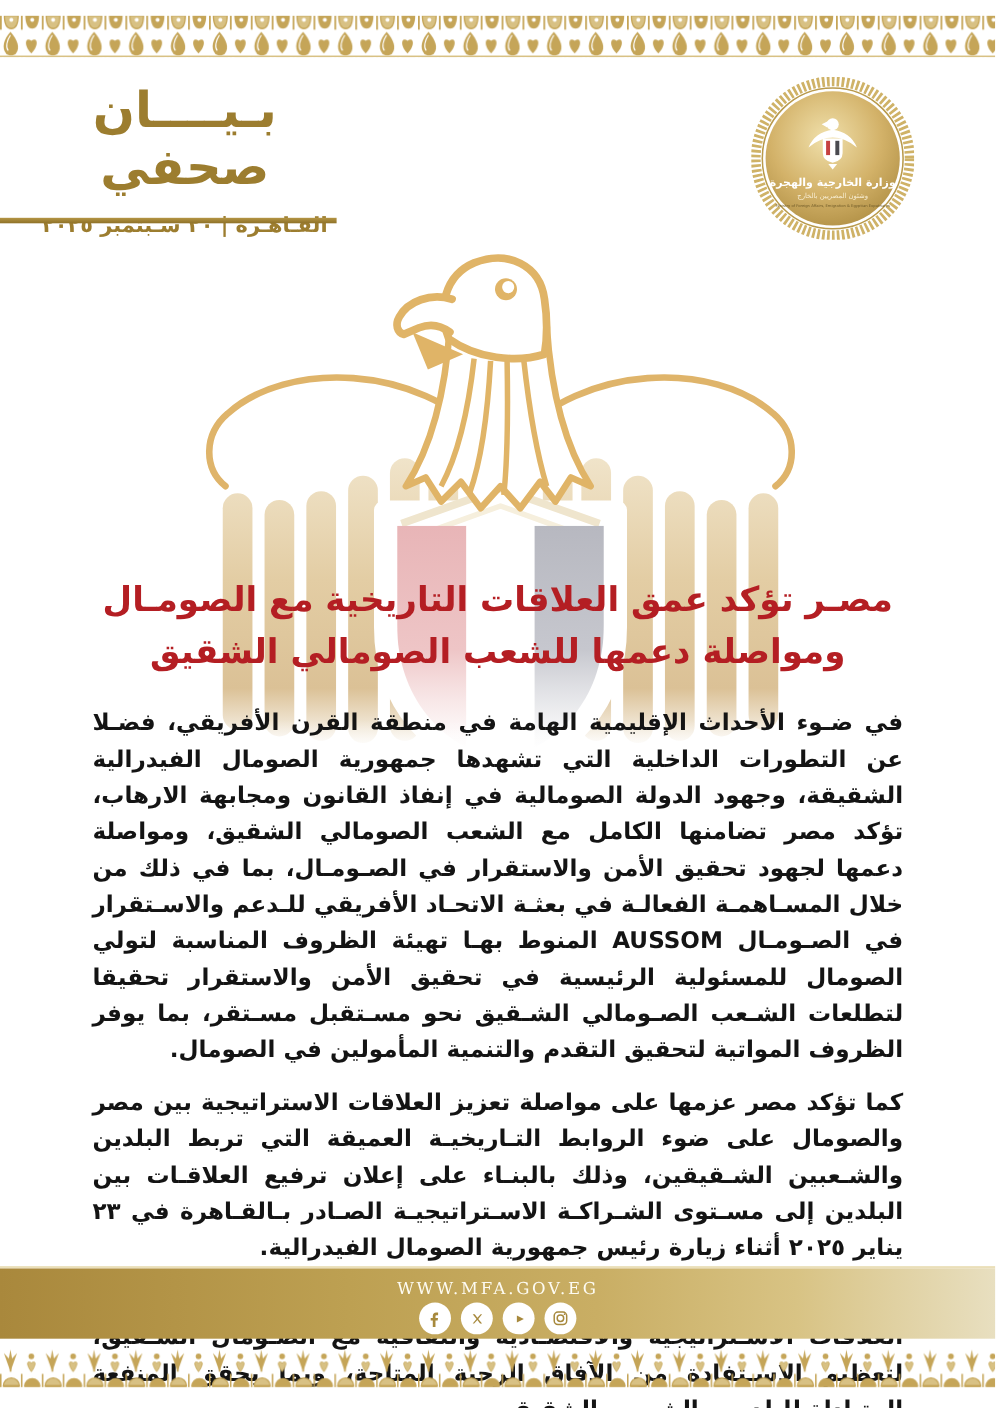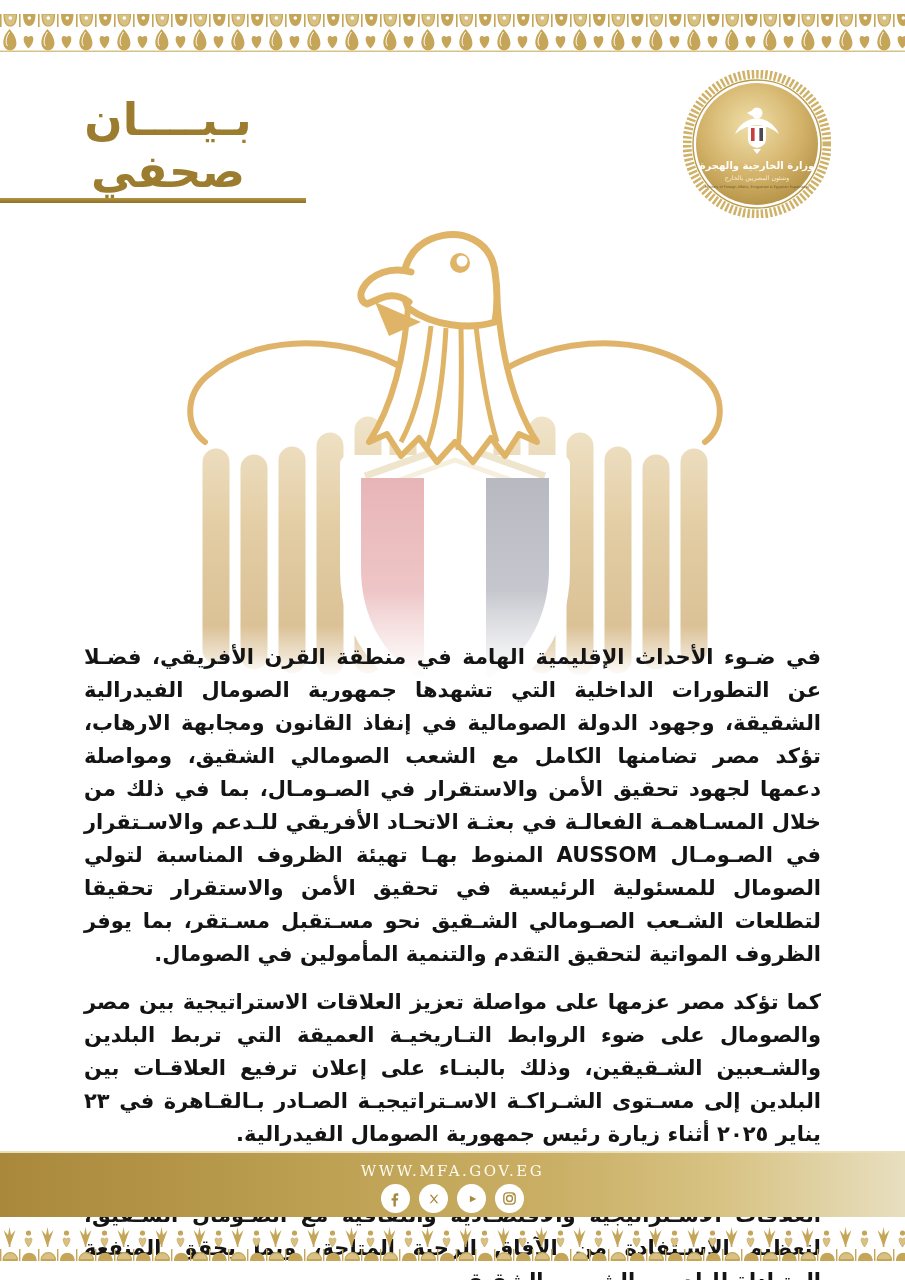--- a/index.html
+++ b/index.html
@@ -5,21 +5,21 @@
   html,body { margin:0; padding:0; background:#ffffff; }
   .page {
     position:relative; width:905px; height:1280px; overflow:hidden;
     background:#ffffff; font-family:"DejaVu Sans", sans-serif;
   }
   
   .top-border    { position:absolute; top:14px;  left:0; width:905px; height:38px; }
   .bottom-border { position:absolute; top:1226px; left:0; width:905px; height:36px; }
   
   .title-block { position:absolute; top:74px; left:26px; width:284px; text-align:center; direction:rtl; color:#9c7d2f; }
-  .press-title { font-size:45px; font-weight:bold; line-height:1.15;margin-top:20px; }
+  .press-title { font-size:45px; font-weight:bold; line-height:1.15; }
   .press-date  { margin-top:16px; font-size:19px; font-weight:bold; letter-spacing:0.5px; }
   .title-rule  { position:absolute; top:198px; left:0; width:306px; height:5px;
                  background:linear-gradient(180deg,#b59544,#8e7128); }
   .seal { position:absolute; left:683px; top:70px; width:148px; height:148px; }
   
   .eagle { position:absolute; left:175px; top:230px; width:560px; height:472px; }
   
   .headline { position:absolute; top:521px; left:0; width:905px; text-align:center;
               direction:rtl; color:#b41e23; font-weight:bold; font-size:31px; line-height:48px; }
   
@@ -55,20 +55,21 @@
         <path d="M9.5,18 C6,23 5,29 7.5,32" stroke="#ffffff" stroke-width="1" fill="none"></path>
         <path d="M28.5,34.5 C21.5,28 22.5,19 28.5,23 C34.5,19 35.5,28 28.5,34.5 Z" fill="#c5a558"></path>
       </pattern>
     </defs>
     <rect width="905" height="38" fill="url(#topPat)"></rect>
     <rect y="36.5" width="905" height="1.5" fill="#d8c184"></rect>
   </svg>
 
   <div class="title-block">
     <div class="press-title">بـيــــان صحفي</div>
+    <div class="press-date">القـاهـرة | ٢٠ سـبتمبر ٢٠٢٥</div>
   </div>
   <div class="title-rule"></div>
 
   <svg class="seal" viewBox="0 0 148 148">
     <defs>
       <radialGradient id="discGrad" cx="0.45" cy="0.35" r="0.75">
         <stop offset="0" stop-color="#f0e0ab"></stop>
         <stop offset="0.55" stop-color="#d3b269"></stop>
         <stop offset="1" stop-color="#ab8a3f"></stop>
       </radialGradient>
@@ -154,20 +155,24 @@
       <path d="M233,78 C222,50 230,20 256,9 C287,-3 316,11 320,42 C323,62 322,80 320,92 C294,100 258,96 233,78 Z" fill="#ffffff" stroke="#e0b467" stroke-width="7" stroke-linejoin="round"></path>
       <path d="M236,42 C216,36 196,44 188,58 C184,65 186,72 192,74 L206,68 C216,64 226,66 234,72" fill="#ffffff" stroke="#e0b467" stroke-width="7" stroke-linecap="round" stroke-linejoin="round"></path>
       <path d="M200,72 L246,92 L214,106 Z" fill="#e0b467"></path>
       <circle cx="285" cy="33" r="10" fill="#e0b467"></circle>
       <circle cx="287" cy="31" r="5.5" fill="#ffffff"></circle>
     </g>
 
     <rect x="0" y="425" width="560" height="47" fill="url(#fadeWhite)"></rect>
   </svg>
 
+  <div class="headline">
+    <div>مصـر تؤكد عمق العلاقات التاريخية مع الصومـال</div>
+    <div>ومواصلة دعمها للشعب الصومالي الشقيق</div>
+  </div>
 
   <div class="body-text">
     <p>في ضـوء الأحداث الإقليمية الهامة في منطقة القرن الأفريقي، فضـلا عن التطورات الداخلية التي تشهدها جمهورية الصومال الفيدرالية الشقيقة، وجهود الدولة الصومالية في إنفاذ القانون ومجابهة الارهاب، تؤكد مصر تضامنها الكامل مع الشعب الصومالي الشقيق، ومواصلة دعمها لجهود تحقيق الأمن والاستقرار في الصـومـال، بما في ذلك من خلال المسـاهمـة الفعالـة في بعثـة الاتحـاد الأفريقي للـدعم والاسـتقرار في الصـومـال AUSSOM المنوط بهـا تهيئة الظروف المناسبة لتولي الصومال للمسئولية الرئيسية في تحقيق الأمن والاستقرار تحقيقا لتطلعات الشـعب الصـومالي الشـقيق نحو مسـتقبل مسـتقر، بما يوفر الظروف المواتية لتحقيق التقدم والتنمية المأمولين في الصومال.</p>
     <p>كما تؤكد مصر عزمها على مواصلة تعزيز العلاقات الاستراتيجية بين مصر والصومال على ضوء الروابط التـاريخيـة العميقة التي تربط البلدين والشـعبين الشـقيقين، وذلك بالبنـاء على إعلان ترفيع العلاقـات بين البلدين إلى مسـتوى الشـراكـة الاسـتراتيجيـة الصـادر بـالقـاهرة في ٢٣ يناير ٢٠٢٥ أثناء زيارة رئيس جمهورية الصومال الفيدرالية.</p>
     <p>وتؤكد مصـر أنها ماضـية في اتخاذ خطوات ملموسـة على صـعيد تعزيز العلاقات الاسـتراتيجية والاقتصـادية والثقافية مع الصـومال الشـقيق، لتعظيم الاسـتفادة من الآفاق الرحبة المتاحة، وبما يحقق المنفعة المتبادلة للبلدين والشعبين الشقيقين.</p>
   </div>
 
   <div class="footer-bar">
     <div class="website">WWW.MFA.GOV.EG</div>
     <div class="socials">

